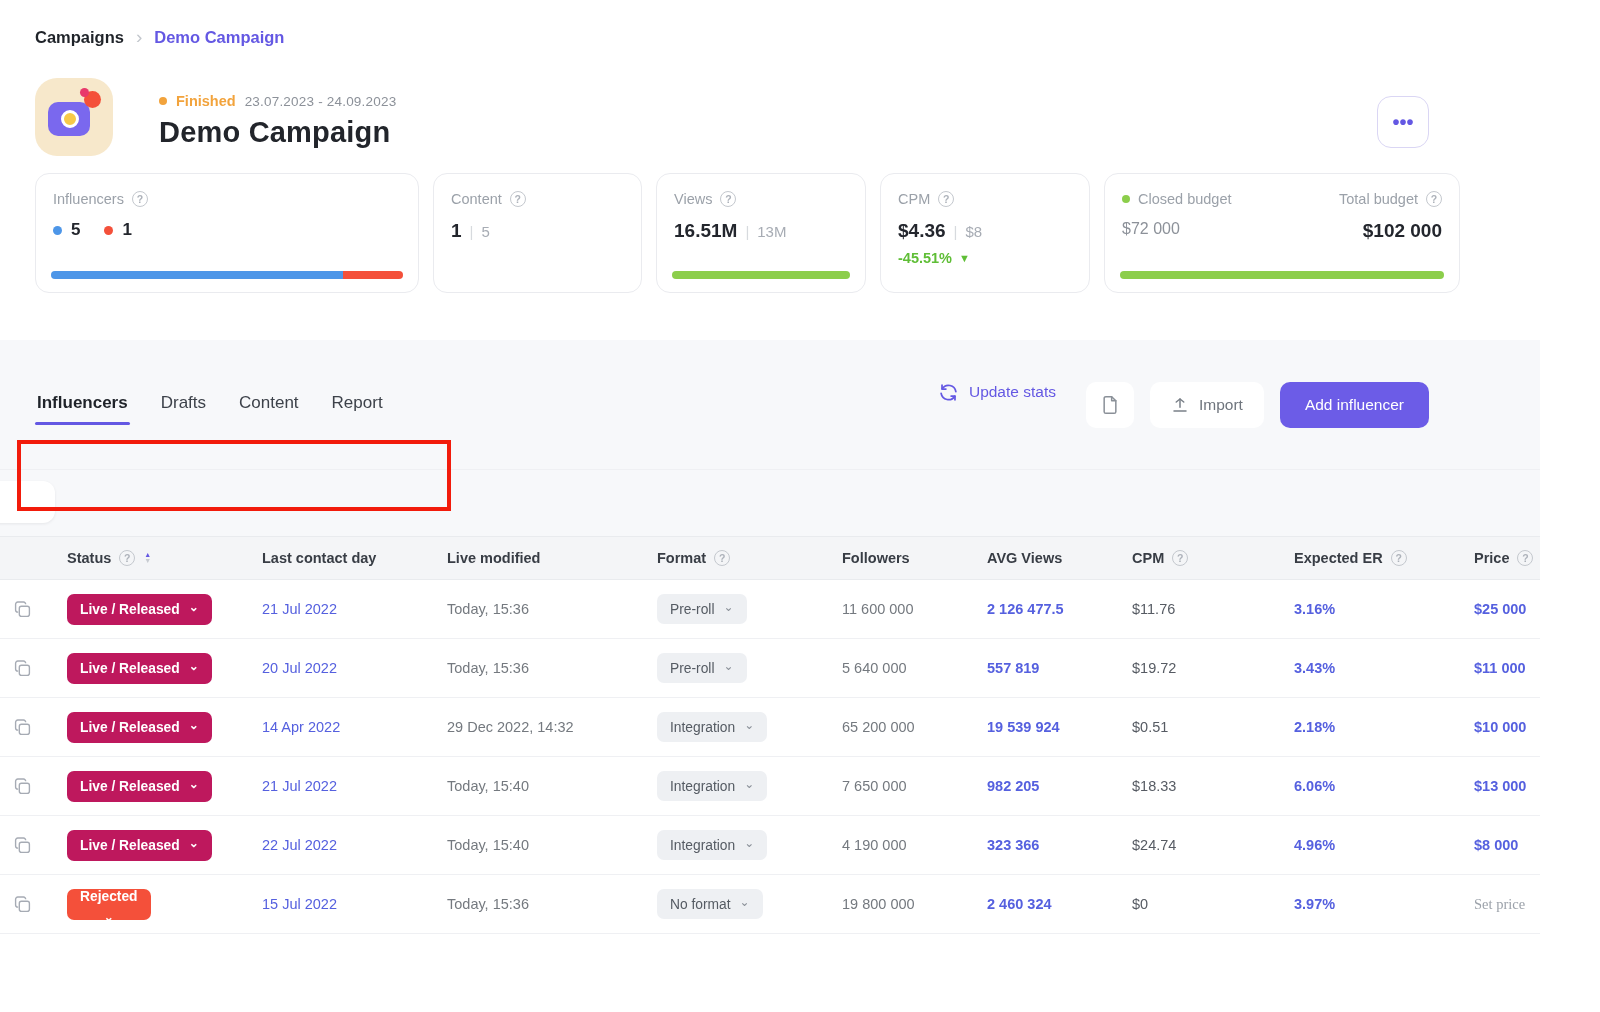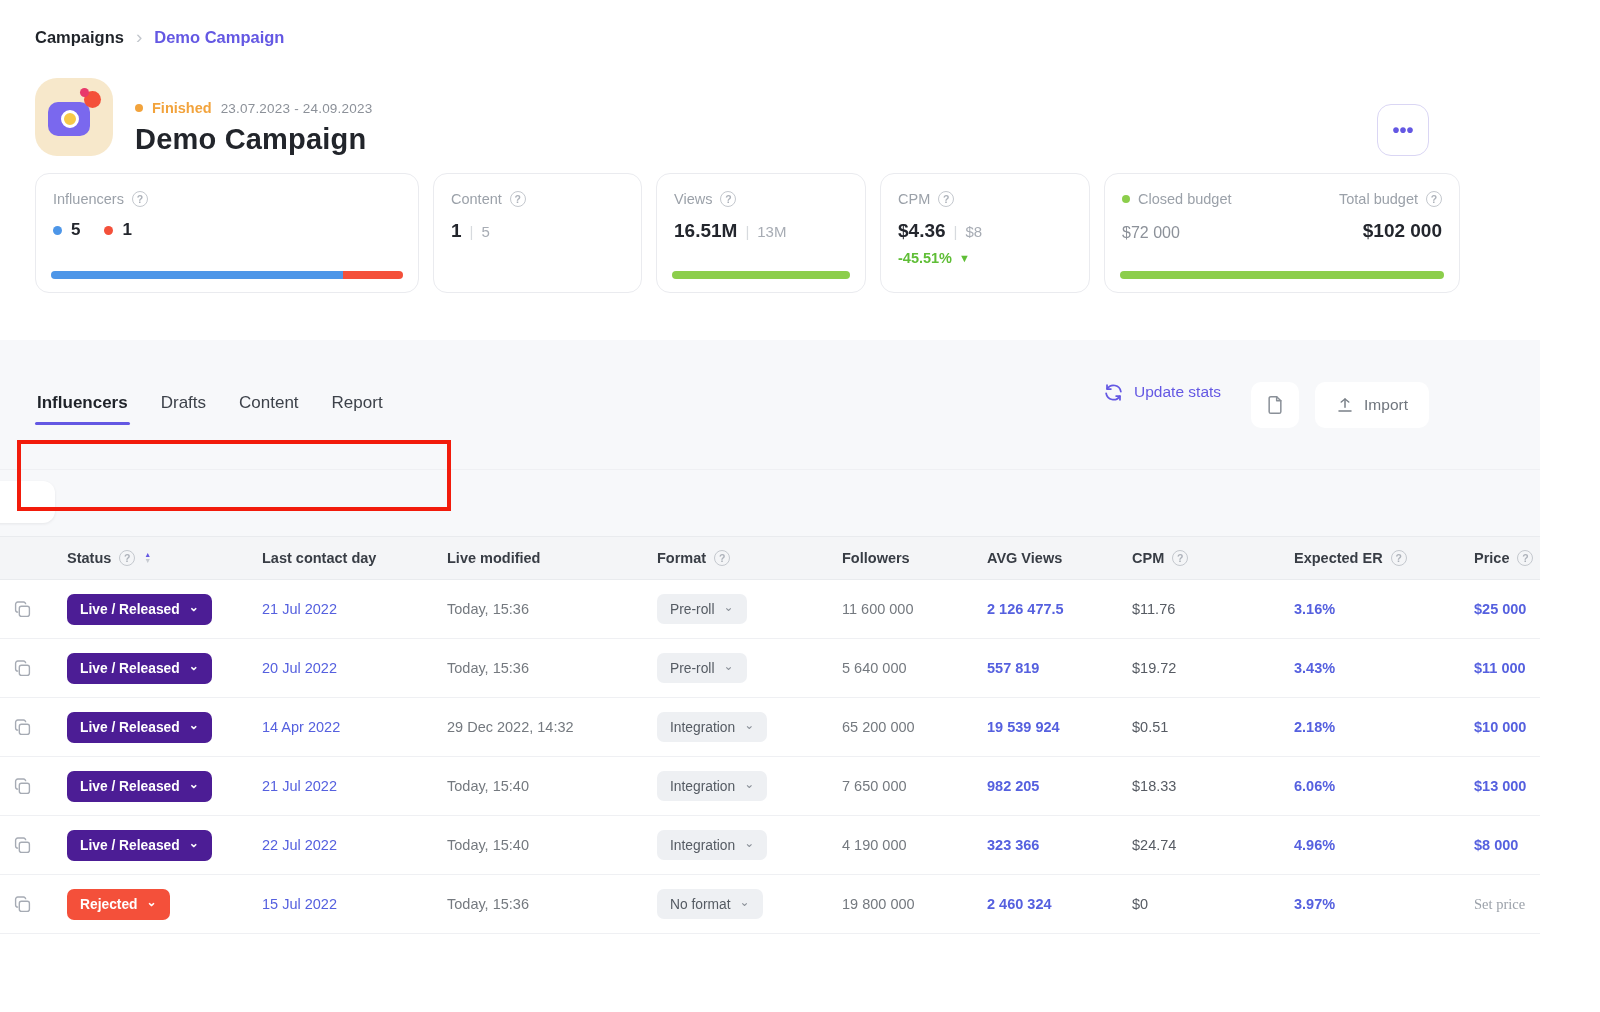--- a/index.html
+++ b/index.html
@@ -7,21 +7,21 @@
   body { font-family:"Liberation Sans", sans-serif; background:#fff; color:#23262D; position:relative; overflow:hidden; }
   .page { width:1540px; height:1012px; position:relative; }
 
   
   .breadcrumb { display:flex; align-items:center; gap:12px; padding:26px 0 0 35px; font-size:16.5px; font-weight:700; color:#1F2329; }
   .breadcrumb .sep { color:#C3C7CD; font-size:19px; font-weight:400; }
   .breadcrumb .current { color:#6458E3; text-decoration:none; cursor:pointer; }
   .breadcrumb .root { color:#1F2329; text-decoration:none; cursor:pointer; }
 
   
-  .header-row { display:flex; margin:30px 111px 0 35px; align-items:flex-end; }
+  .header-row { display:flex; margin:30px 111px 0 35px; align-items:center;gap:24px; }
   .avatar { width:78px; height:78px; border-radius:22px; background:#F7E8CB; position:relative; overflow:hidden; flex:none; }
   .av-cam { position:absolute; left:13px; top:24px; width:42px; height:34px; background:#7A68EE; border-radius:10px; }
   .av-lens { position:absolute; left:26px; top:32px; width:18px; height:18px; background:#F7C948; border-radius:50%; border:3px solid #fff; }
   .av-dot { position:absolute; right:12px; top:13px; width:17px; height:17px; background:#F4503A; border-radius:50%; }
   .av-dot2 { position:absolute; right:24px; top:10px; width:9px; height:9px; background:#E8396B; border-radius:50%; }
   .header-info { margin-left:22px; flex:1; min-width:0; }
   .status-line { display:flex; align-items:center; gap:9px; margin-top:8px; }
   .dot { width:8px; height:8px; border-radius:50%; display:inline-block; flex:none; }
   .dot.orange { background:#F2A33C; }
   .dot.blue { background:#4D96E8; }
@@ -47,21 +47,21 @@
   .plan { color:#A7ACB4; font-size:15px; }
   .counts { margin-top:13px; display:flex; align-items:center; gap:9px; font-size:17px; font-weight:700; color:#23262D; }
   .counts .dot { width:9px; height:9px; }
   .counts .gap { width:6px; }
   .vbar { position:absolute; left:15px; right:15px; bottom:13px; height:8px; border-radius:5px; background:#EFF1F4; overflow:hidden; display:flex; }
   .fill-blue { background:#4D96E8; height:100%; }
   .fill-red { background:#F4503A; height:100%; }
   .fill-green { background:#8CCE4B; height:100%; }
   .delta { margin-top:8px; color:#5FBE36; font-weight:700; font-size:14.5px; display:flex; align-items:center; gap:7px; }
   .delta .tri { font-size:11px; }
-  .split { display:flex; justify-content:space-between; align-items:flex-end; }
+  .split { display:flex; justify-content:space-between; align-items:flex-start; }
   .budget-closed { color:#8C9199; font-size:16px; }
   .card-w1 { width:384px; } .card-w2 { width:209px; } .card-w3 { width:210px; } .card-w4 { width:210px; } .card-w5 { width:356px; }
 
   
   .tabs-section { margin-top:47px; background:#F7F8FA; }
   .tabs-row { height:130px; display:flex; align-items:center; padding:0 111px 0 35px; border-bottom:1px solid #EFF0F3; }
   .tabs { display:flex; gap:29px; align-items:center; }
   .tab { font-size:17px; color:#3D424A; padding:12px 2px 16px; cursor:pointer; position:relative; font-weight:500; background:none; border:none; font-family:inherit; }
   .tab.active { font-weight:700; color:#1F2329; }
   .tab.active::after { content:""; position:absolute; left:0; right:0; bottom:4px; height:3px; border-radius:2px; background:#6458E3; }
@@ -79,22 +79,22 @@
   .thead, .trow { display:grid; grid-template-columns:55px 195px 185px 210px 185px 145px 145px 162px 180px 138px; align-items:center; }
   .thead { background:#F4F5F7; height:44px; border-top:1px solid #E9EBEE; border-bottom:1px solid #E9EBEE; font-size:14.5px; font-weight:700; color:#383D45; }
   .th { display:flex; align-items:center; gap:8px; padding-left:12px; white-space:nowrap; }
   .sorter { display:inline-flex; flex-direction:column; line-height:6px; font-size:7px; cursor:pointer; margin-left:1px; }
   .s-up { color:#6458E3; } .s-down { color:#C7CBD1; }
   .trow { height:59px; background:#fff; border-bottom:1px solid #EFF0F3; font-size:14.5px; }
   .cell { padding-left:12px; white-space:nowrap; overflow:hidden; }
   .c-copy { padding-left:14px; }
   .copy-btn { background:none; border:none; cursor:pointer; display:flex; align-items:center; }
   .badge { display:inline-flex; align-items:center; gap:9px; height:31px; padding:0 13px; border-radius:7px; color:#fff; font-size:13.8px; font-weight:700; border:none; cursor:pointer; font-family:inherit; }
-  .badge.live { background:#4c1d95; }
-  .badge.rejected { background:#F4503A; }
+  .badge.live { background:#be185d; }
+  .badge.rejected { background:#F4503A;flex-direction:column; }
   .chev { font-size:12px; line-height:1; position:relative; top:-2px; }
   .pill { display:inline-flex; align-items:center; gap:9px; height:30px; padding:0 13px; border-radius:7px; background:#EEF0F3; color:#555B63; font-size:13.8px; border:none; cursor:pointer; font-family:inherit; }
   .pill .chev { color:#8A9098; }
   .linkp { color:#5560DF; text-decoration:none; cursor:pointer; font-weight:500; }
   .linkb { color:#5560DF; text-decoration:none; cursor:pointer; font-weight:700; }
   .txt-gray { color:#74797F; }
   .txt-dark { color:#565B63; }
   .set-price { color:#9CA2AA; font-weight:500; text-decoration:none; cursor:pointer;font-family:Liberation Serif, serif; }
 
   
@@ -246,20 +246,21 @@
         <button class="import-btn">
           <span style="display:flex;">
             <svg width="18" height="18" viewBox="0 0 24 24" fill="none" stroke="#7A8088" stroke-width="2" stroke-linecap="round" stroke-linejoin="round">
               <path d="M12 15V4"></path>
                 <path d="m7 8 5-4 5 4"></path>
                 <path d="M4 20h16"></path>
             </svg>
           </span>
           <span>Import</span>
         </button>
+        <button class="add-btn">Add influencer</button>
       </div>
     </div>
 
     <div class="filter-strip">
       <button class="search-stub"></button>
     </div>
 
     <div class="thead">
       <div class="th"></div>
       <div class="th">

